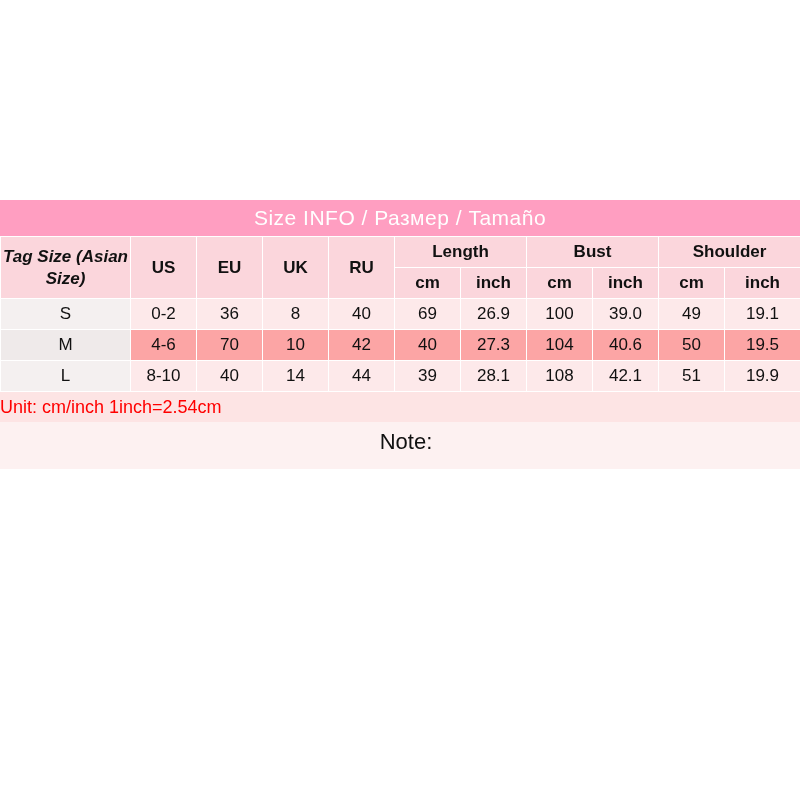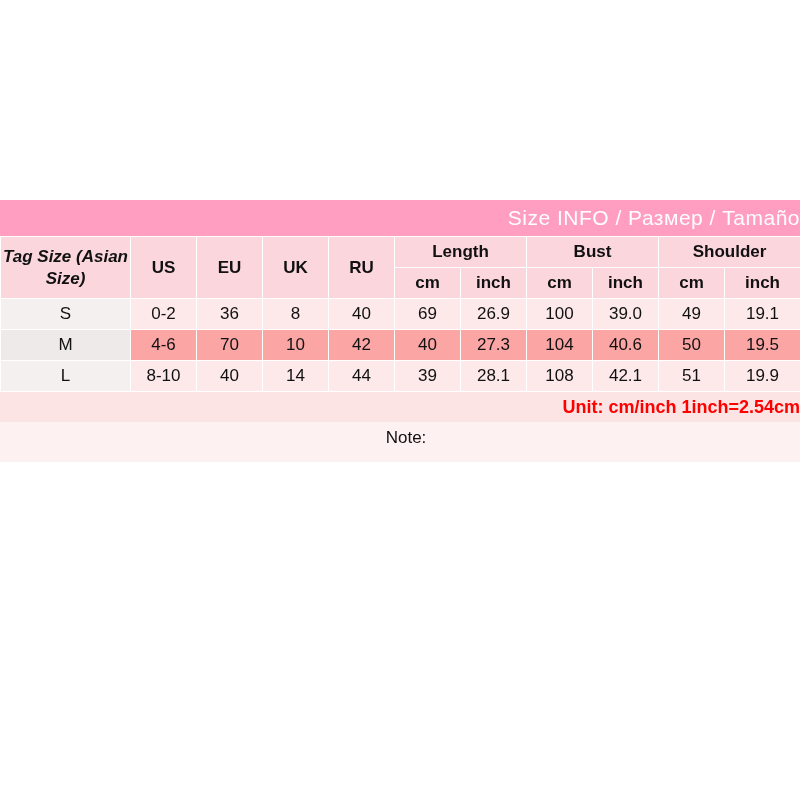--- a/index.html
+++ b/index.html
@@ -19,21 +19,21 @@
   }
   .chart-wrap {
     position: absolute;
     left: 0;
     top: 200px;
     width: 800px;
   }
   .title-bar {
     background: #ff9ec1;
     color: #ffffff;
-    text-align: right;
+    text-align: center;
     font-size: 21px;
     line-height: 36px;
     height: 36px;
     letter-spacing: 0.5px;
   }
   table.size-table {
     border-collapse: collapse;
     width: 800px;
     table-layout: fixed;
     background: #fde4e4;
@@ -72,32 +72,32 @@
   }
   .first-col {
     background: #f4f0f0;
     font-size: 19px;
   }
   .first-col.alt {
     background: #efeaea;
   }
   .unit-row {
     background: #fde4e4;
-    text-align: right;
+    text-align: left;
     color: #ff0000;
-    font-weight: bold;
+    font-weight: normal;
     font-size: 18px;
     height: 30px;
     line-height: 30px;
   }
   .note-block {
     background: #fdf1f1;
     padding: 4px 10px 10px 22px;
     text-align: center;
-    font-size: 17px;
+    font-size: 22px;
     color: #111111;
     line-height: 1.45;
   }
   .note-title {
     display: block;
     margin-bottom: 1px;
   }
   .note-text {
     display: block;
   }

